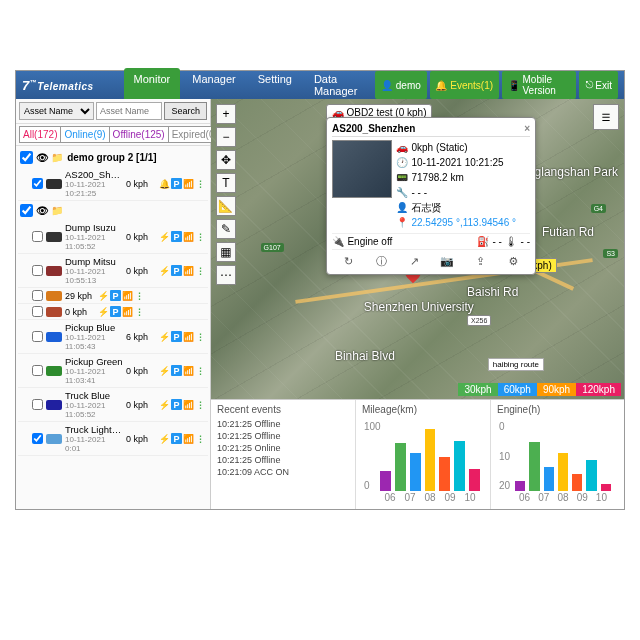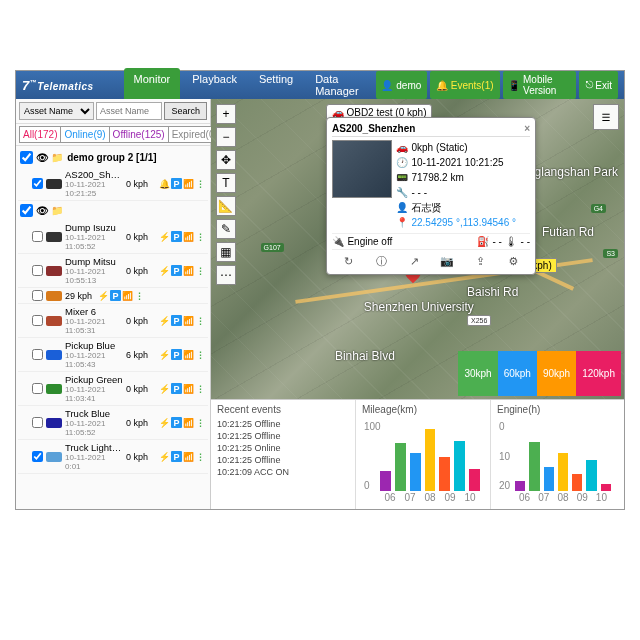--- a/index.html
+++ b/index.html
@@ -61,21 +61,21 @@
 .popup-close{cursor:pointer;color:#888}
 .popup-body{display:flex;gap:4px;padding:3px 0}
 .popup-img{width:60px;height:58px;background:linear-gradient(135deg,#4a5a6a,#2a3a4a);border:1px solid #888;flex-shrink:0}
 .popup-info{flex:1;font-size:8.5px;line-height:1.5}
 .popup-info div{display:flex;align-items:center;gap:3px}
 .coords{color:#2196f3}
 .eng-row{display:flex;align-items:center;gap:3px;font-size:8.5px;padding:2px 0;border-top:1px solid #eee;border-bottom:1px solid #eee}
 .popup-actions{display:flex;justify-content:space-around;padding-top:3px}
 .pa{width:16px;height:16px;display:flex;align-items:center;justify-content:center;font-size:11px;color:#555;cursor:pointer}
 .scale{position:absolute;bottom:3px;right:3px;display:flex;font-size:7px}
-.scale div{padding:17px 6px;color:#fff}
+.scale div{padding:1px 6px;color:#fff}
 .panels{height:110px;display:flex;border-top:1px solid #ccc;background:#fff}
 .panel{border-right:1px solid #ddd;padding:4px 6px;display:flex;flex-direction:column}
 .panel:last-child{border-right:none}
 .ptitle{font-size:10px;color:#555;margin-bottom:3px}
 .events{width:145px}
 .ev{font-size:9px;color:#444;padding:1px 0}
 .chart{flex:1;position:relative}
 .bars{position:absolute;bottom:14px;left:18px;right:4px;height:70px;display:flex;align-items:flex-end;gap:4px}
 .bar{flex:1}
 .yax{position:absolute;left:2px;bottom:14px;height:70px;display:flex;flex-direction:column;justify-content:space-between;font-size:7px;color:#888}
@@ -86,21 +86,21 @@
 .hroute{position:absolute;bottom:28px;right:80px;background:#fff;border:1px solid #aaa;font-size:8px;padding:1px 4px}
 </style>
 </head>
 <body>
 
 <div class="app">
  <div class="header">
   <div class="logo">7<sup>™</sup><span>Telematics</span></div>
   <div class="nav">
    <div class="nav-item active">Monitor</div>
-   <div class="nav-item">Playback</div>
+   <div class="nav-item">Manager</div>
    <div class="nav-item">Setting</div>
    <div class="nav-item">Data Manager</div>
   </div>
   <div class="header-right">
    <div class="hbtn">
           <span>👤</span>
           <span>demo</span>
         </div>
    <div class="hbtn red">
           <span>🔔</span>
@@ -193,24 +193,20 @@
      <div class="aicons">
       <span class="ai" style="color:#4caf50">⚡</span>
       <span class="ai p">P</span>
       <span class="ai sig">📶</span>
       <span class="ai more">⋮</span>
      </div>
           </div>
           <div class="asset">
      <input type="checkbox" style="">
      <span class="car" style="background:#b0482e"></span>
-     <div class="ainfo">
-              <div class="aname">Mixer 6</div>
-      <div class="atime">10-11-2021 11:05:31</div>
-            </div>
      <div class="aspd">0 kph</div>
      <div class="aicons">
       <span class="ai" style="color:#4caf50">⚡</span>
       <span class="ai p">P</span>
       <span class="ai sig">📶</span>
       <span class="ai more">⋮</span>
      </div>
           </div>
           <div class="asset">
      <input type="checkbox" style="">

